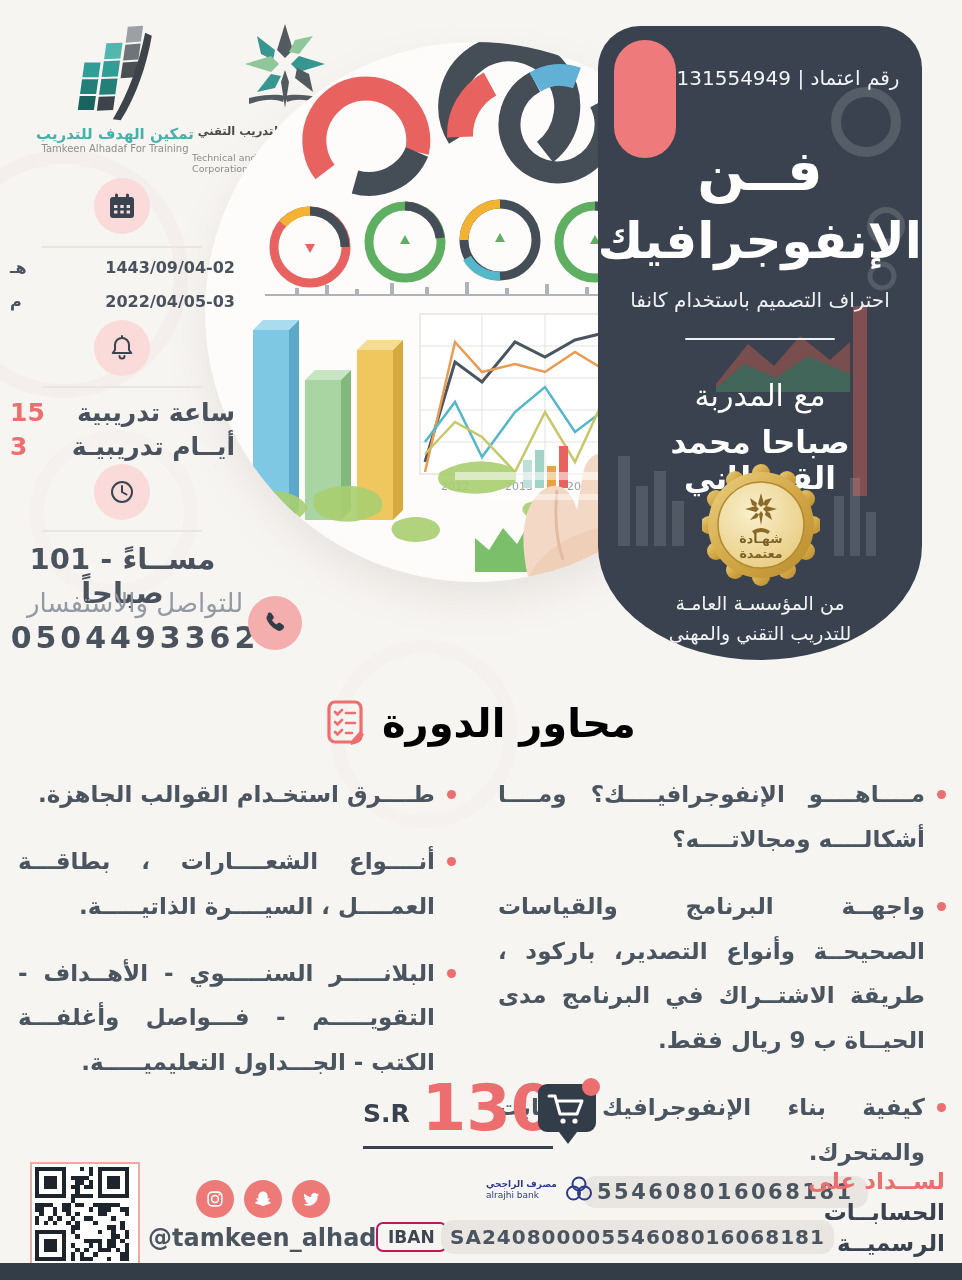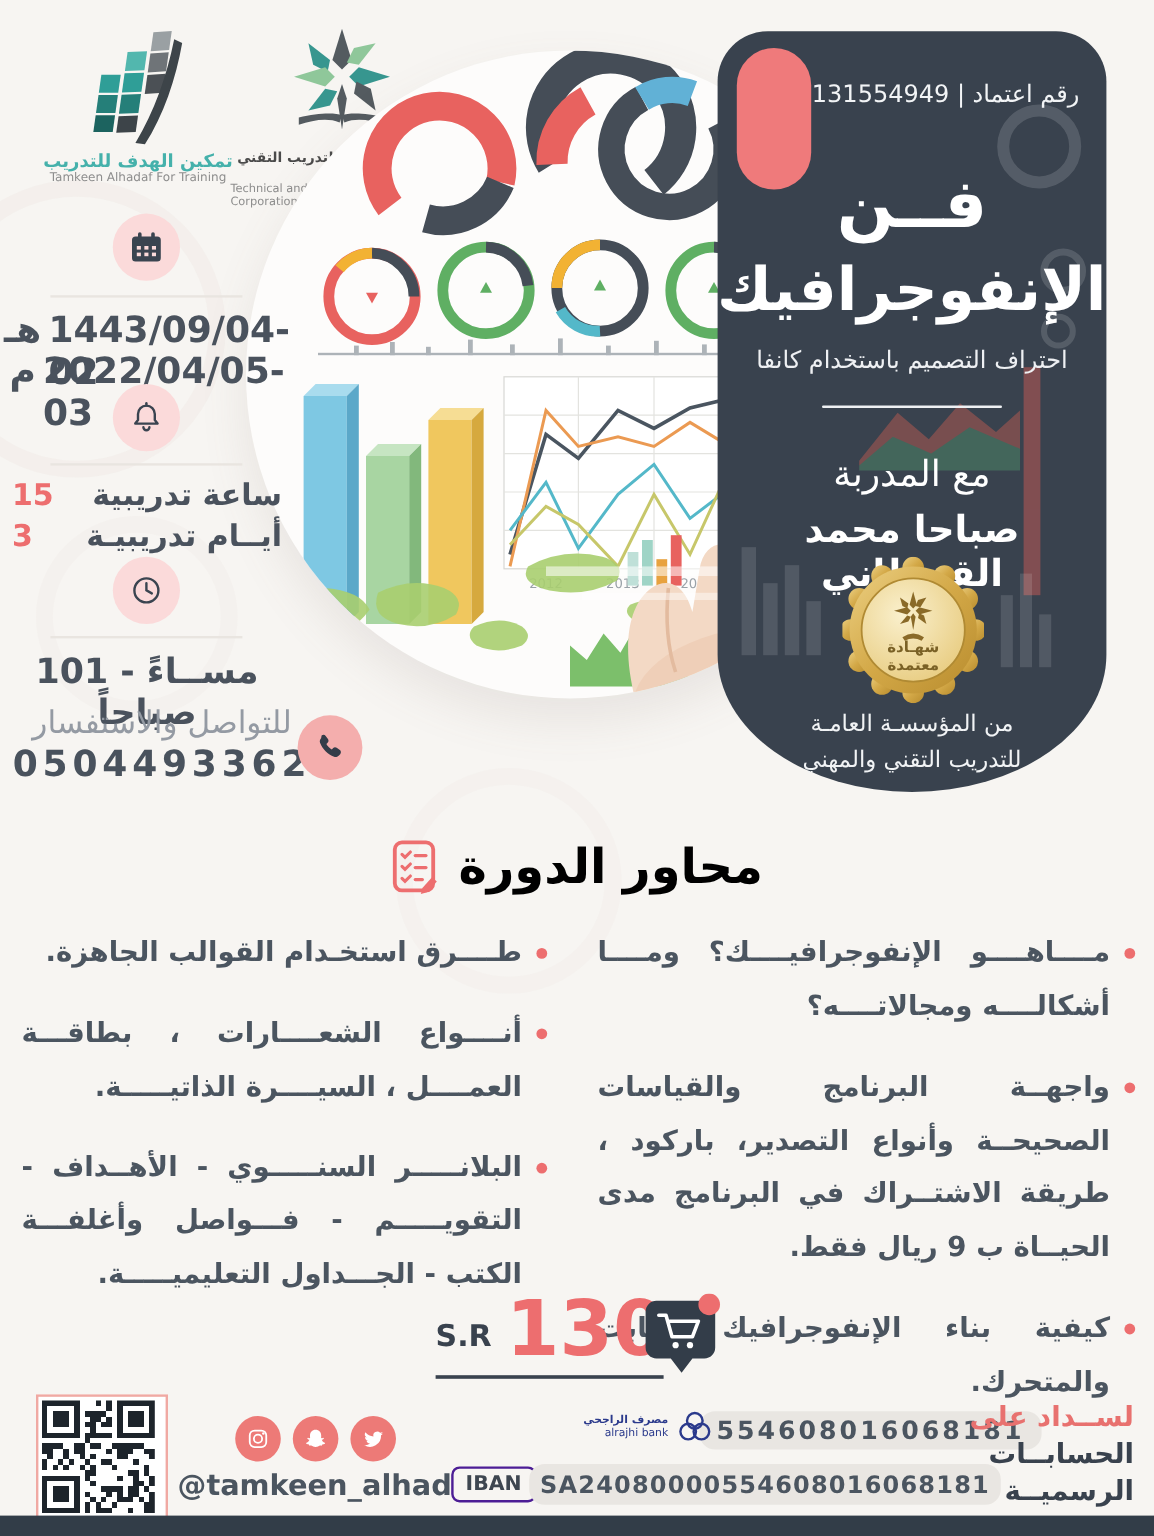--- a/index.html
+++ b/index.html
@@ -28,21 +28,21 @@
   .with-label{left:0;top:338px;width:100%;font-size:30px;margin-top:14px;}
   .trainer{left:0;top:398px;width:100%;font-size:31px;font-weight:700;}
   .issuer1{left:0;top:566px;width:100%;font-size:19px;color:#f1f3f5;}
   .issuer2{left:0;top:596px;width:100%;font-size:19px;color:#f1f3f5;}
 
   
   .icon-circle{width:56px;height:56px;border-radius:50%;background:#fbdada;display:flex;align-items:center;justify-content:center;}
   .col-divider{width:160px;height:2px;background:#e9e5e0;}
   .info-line{color:#4a525d;font-weight:600;}
   .num-coral{color:#ed6e6f;font-weight:700;}
-  .date-line{display:flex;justify-content:center;gap:6px;font-size:30px;}
+  .date-line{display:flex;justify-content:space-between;gap:6px;font-size:16px;}
   .count-line{display:flex;justify-content:space-between;gap:9px;font-size:25px;}
 
   .contact-label{color:#949aa3;font-size:26px;}
   .phone-number{color:#49525d;font-size:30px;font-weight:700;letter-spacing:4px;}
 
   
   .topics-heading{display:flex;align-items:center;gap:14px;}
   .topics-heading .t{font-size:40px;font-weight:700;color:#000000;}
   .bullets{display:flex;flex-direction:column;gap:22px;}
   .bullet{display:flex;gap:12px;}
@@ -53,26 +53,26 @@
   .price-row{display:flex;align-items:flex-end;gap:12px;direction:ltr;}
   .price-cur{font-size:25px;font-weight:700;color:#39424e;padding-bottom:12px;}
   .price-amt{font-size:64px;font-weight:700;color:#ed6e6f;line-height:1;}
   .price-line{width:190px;height:3px;background:#39424e;}
 
   
   .qr{left:30px;top:1162px;width:100px;height:100px;background:#fff;border:2px solid #f0a9a3;padding:3px;}
   .social{left:196px;top:1180px;display:flex;gap:10px;}
   .social .sc{width:38px;height:38px;border-radius:50%;background:#ed7a77;display:flex;align-items:center;justify-content:center;}
   .handle{left:148px;top:1224px;width:236px;font-size:24px;font-weight:600;color:#4b5560;text-align:center;}
-  .iban-label{left:376px;top:1222px;border:2px solid #4c1d95;border-radius:7px;padding:3px 10px;font-size:17px;font-weight:600;color:#3e4650;background:#f7f5f2;}
+  .iban-label{left:376px;top:1222px;border:2px solid #be185d;border-radius:7px;padding:3px 10px;font-size:17px;font-weight:600;color:#3e4650;background:#f7f5f2;}
   .gray-box{background:#e9e6e2;border-radius:13px;color:#4b5560;font-weight:600;}
   .iban-value{left:441px;top:1220px;padding:5px 9px;font-size:20px;letter-spacing:1px;}
   .account-box{left:583px;top:1176px;padding:4px 14px;font-size:21px;letter-spacing:2.5px;}
   .bank{left:486px;top:1172px;display:flex;align-items:center;gap:4px;direction:rtl;}
-  .bank .txt{color:#2b3a8c;font-size:9px;line-height:1.25;text-align:right;direction:ltr;}
+  .bank .txt{color:#2b3a8c;font-size:9px;line-height:1.25;text-align:left;direction:ltr;}
   .pay-block{right:17px;top:1166px;width:200px;text-align:right;line-height:31px;font-size:23px;}
   .pay-1{color:#e8716f;font-weight:700;}
   .pay-2,.pay-3{color:#39424e;font-weight:600;}
 
   .bottom-strip{left:0;right:0;bottom:0;height:17px;background:#323d48;}
 
   
   .logo-block{display:flex;flex-direction:column;align-items:center;}
   .logo-ar-teal{color:#45b1ab;font-size:15px;font-weight:600;}
   .logo-en{color:#8d8d8d;font-size:10px;}

